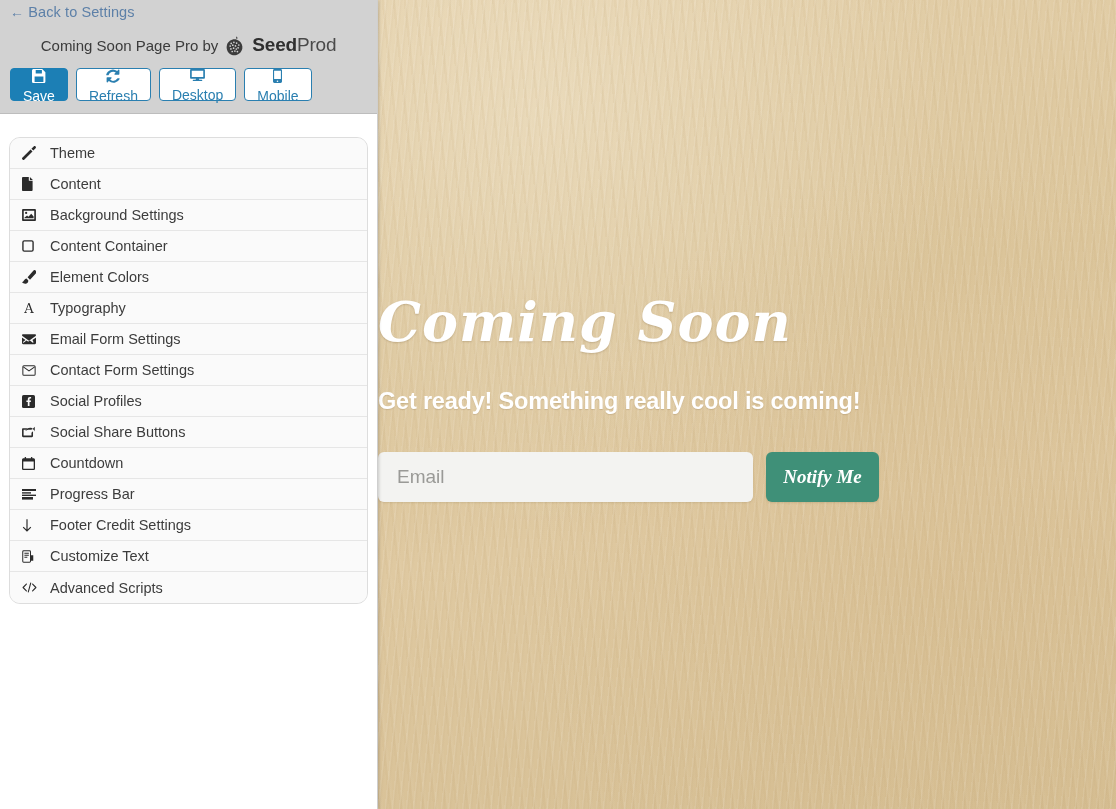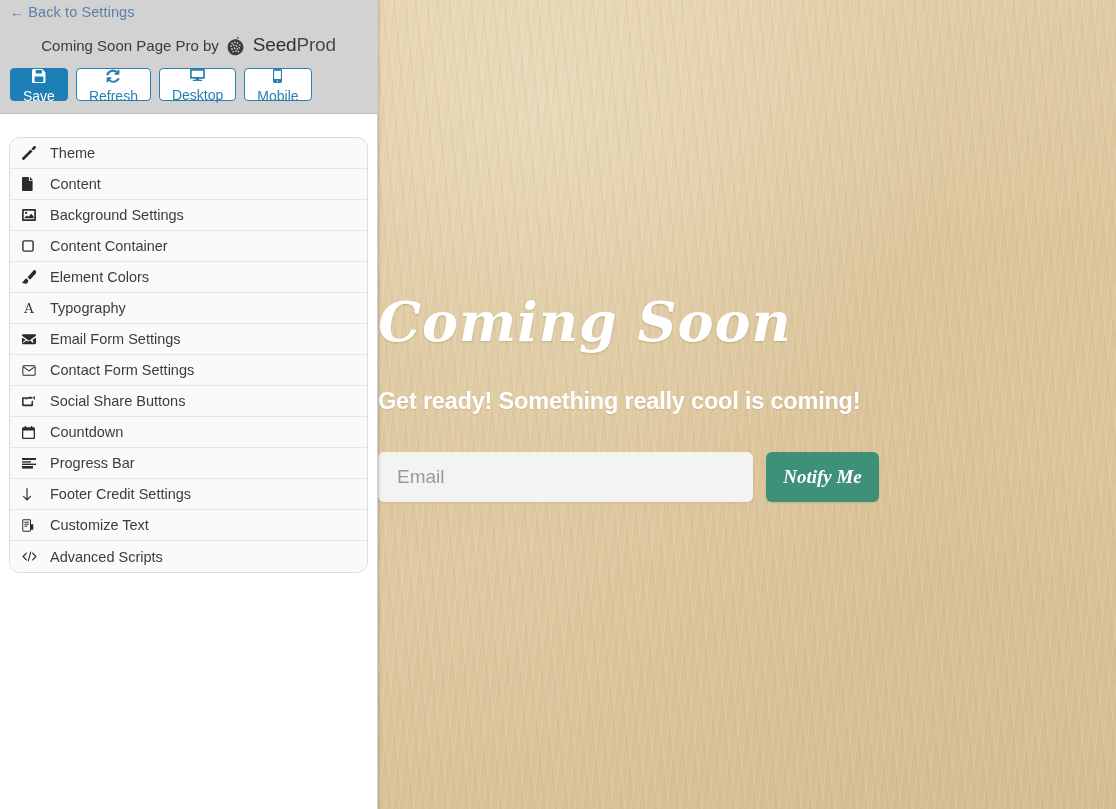--- a/index.html
+++ b/index.html
@@ -70,21 +70,21 @@
     height: 21px;
     display: inline-block;
     position: relative;
     top: 1px;
   }
   .brand-name {
     font-size: 19px;
     color: #2f2f2f;
     letter-spacing: -.2px;
   }
-  .brand-name b { font-weight: normal; }
+  .brand-name b { font-weight: bold; }
   .brand-name span.light { font-weight: normal; color: #4a4a4a; }
 
   .btn-row {
     position: absolute;
     left: 10px;
     top: 68px;
     display: flex;
     gap: 8px;
   }
   .btn {
@@ -409,20 +409,29 @@
         <div class="menu-item">
           <span class="menu-ico">
             <svg viewBox="0 0 15 12" width="14" height="11" fill="none" stroke="currentColor" stroke-width="1.1">
                 <rect x=".8" y=".8" width="13.4" height="10.4" rx="1.2"></rect>
                 <path d="M1.3 2l6.2 4.4L13.7 2"></path>
               </svg>
           </span>
           <span class="menu-label">Contact Form Settings</span>
         </div>
 
+        <div class="menu-item">
+          <span class="menu-ico">
+            <svg viewBox="0 0 13 13" width="13" height="13" fill="currentColor">
+                <rect width="13" height="13" rx="1.6"></rect>
+                <path d="M8.8 7.1l.2-1.6H7.5V4.4c0-.5.2-.9.9-.9h.7V2.1c-.1 0-.6-.1-1.2-.1-1.3 0-2.1.8-2.1 2.2v1.3H4.4v1.6h1.4V11h1.7V7.1h1.3z" fill="#fafafa"></path>
+              </svg>
+          </span>
+          <span class="menu-label">Social Profiles</span>
+        </div>
 
         <div class="menu-item">
           <span class="menu-ico">
             <svg viewBox="0 0 14 13" width="13" height="12" fill="currentColor">
                 <path d="M10.2 7.4v2.9H1.7V4.1h2.5l1.7-1.7H1.2C.5 2.4 0 2.9 0 3.5v7.4c0 .7.5 1.2 1.2 1.2h9.5c.7 0 1.2-.5 1.2-1.2V5.7l-1.7 1.7z"></path>
                 <path d="M13.8.7L10.9 3.7c-.3.3-.8.1-.8-.3V2H9c-2.6 0-4.5 1.2-5.3 3.5 1.1-1 2.6-1.4 4.3-1.4h2.1V2.7c0-.4.5-.6.8-.3l2.9 3c.2.2.2.5 0 .7"></path>
               </svg>
           </span>
           <span class="menu-label">Social Share Buttons</span>
         </div>

